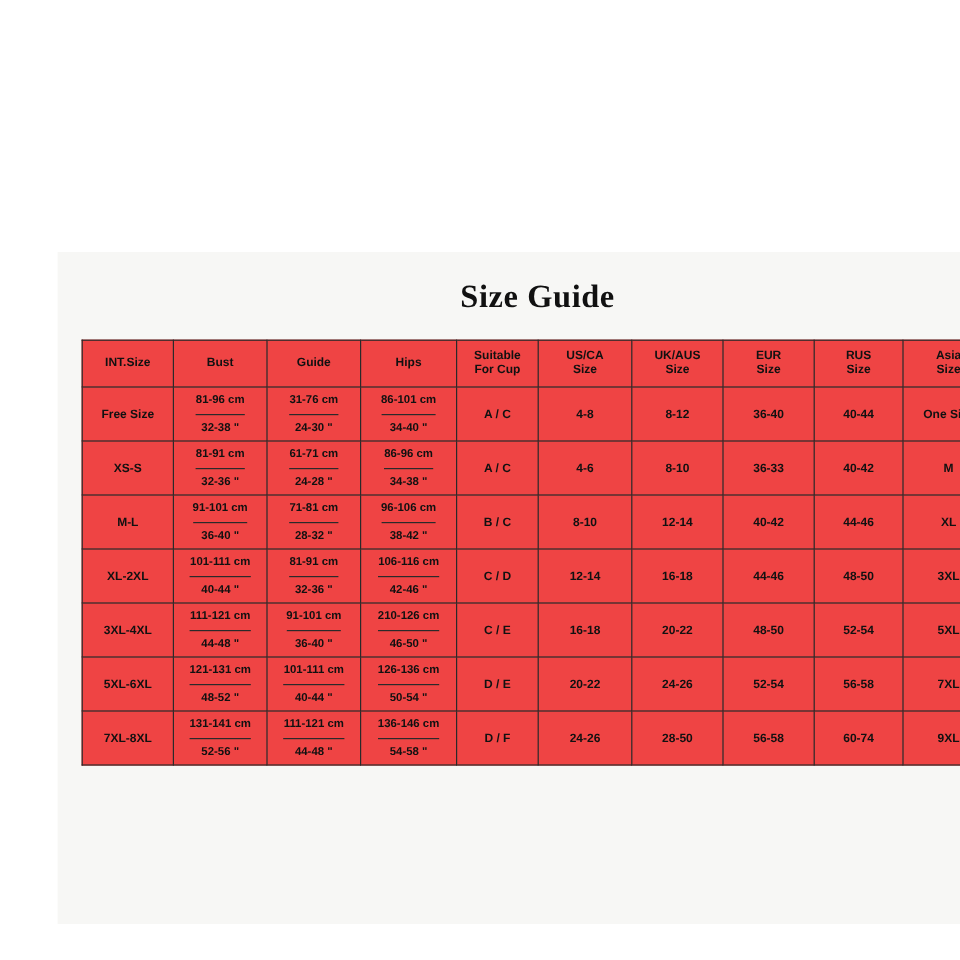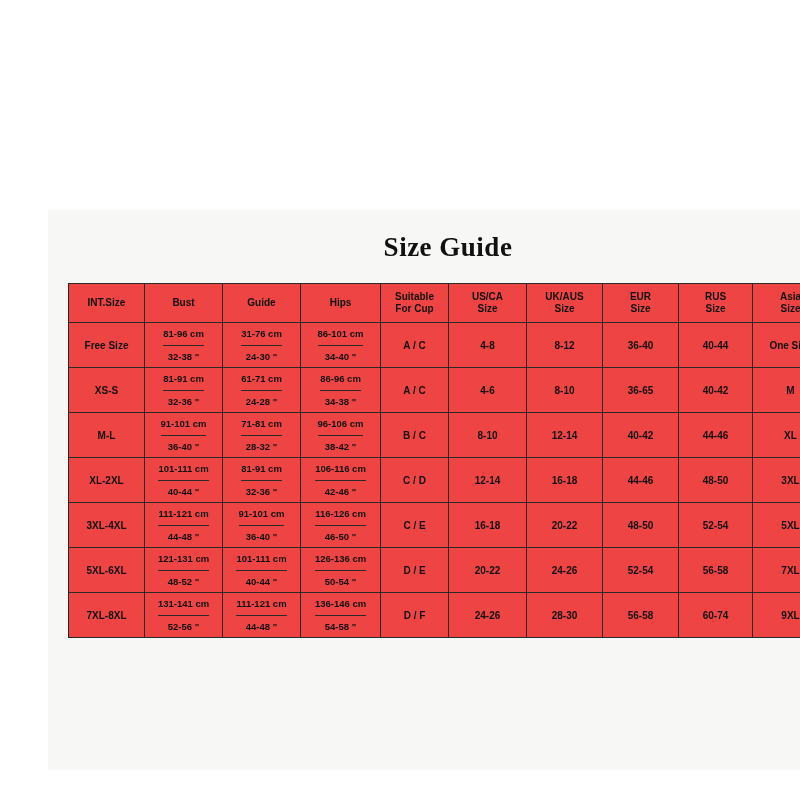--- a/index.html
+++ b/index.html
@@ -224,21 +224,21 @@
           </td>
           <td class="meas">
             <div class="meas-inner">
               <div class="meas-cm">86-96 cm</div>
               <div class="meas-in">34-38 "</div>
             </div>
           </td>
           <td class="cell-plain">A / C</td>
           <td class="cell-plain">4-6</td>
           <td class="cell-plain">8-10</td>
-          <td class="cell-plain">36-65</td>
+          <td class="cell-plain">36-33</td>
           <td class="cell-plain">40-42</td>
           <td class="cell-plain">M</td>
         </tr>
 
         <tr>
           <td class="intsize">M-L</td>
           <td class="meas">
             <div class="meas-inner">
               <div class="meas-cm">91-101 cm</div>
               <div class="meas-in">36-40 "</div>
@@ -301,21 +301,21 @@
             </div>
           </td>
           <td class="meas">
             <div class="meas-inner">
               <div class="meas-cm">91-101 cm</div>
               <div class="meas-in">36-40 "</div>
             </div>
           </td>
           <td class="meas">
             <div class="meas-inner">
-              <div class="meas-cm">116-126 cm</div>
+              <div class="meas-cm">210-126 cm</div>
               <div class="meas-in">46-50 "</div>
             </div>
           </td>
           <td class="cell-plain">C / E</td>
           <td class="cell-plain">16-18</td>
           <td class="cell-plain">20-22</td>
           <td class="cell-plain">48-50</td>
           <td class="cell-plain">52-54</td>
           <td class="cell-plain">5XL</td>
         </tr>
@@ -363,21 +363,21 @@
             </div>
           </td>
           <td class="meas">
             <div class="meas-inner">
               <div class="meas-cm">136-146 cm</div>
               <div class="meas-in">54-58 "</div>
             </div>
           </td>
           <td class="cell-plain">D / F</td>
           <td class="cell-plain">24-26</td>
-          <td class="cell-plain">28-30</td>
+          <td class="cell-plain">28-50</td>
           <td class="cell-plain">56-58</td>
           <td class="cell-plain">60-74</td>
           <td class="cell-plain">9XL</td>
         </tr>
       </tbody>
     </table>
   </div>
 </div>
 
 </body></html>

